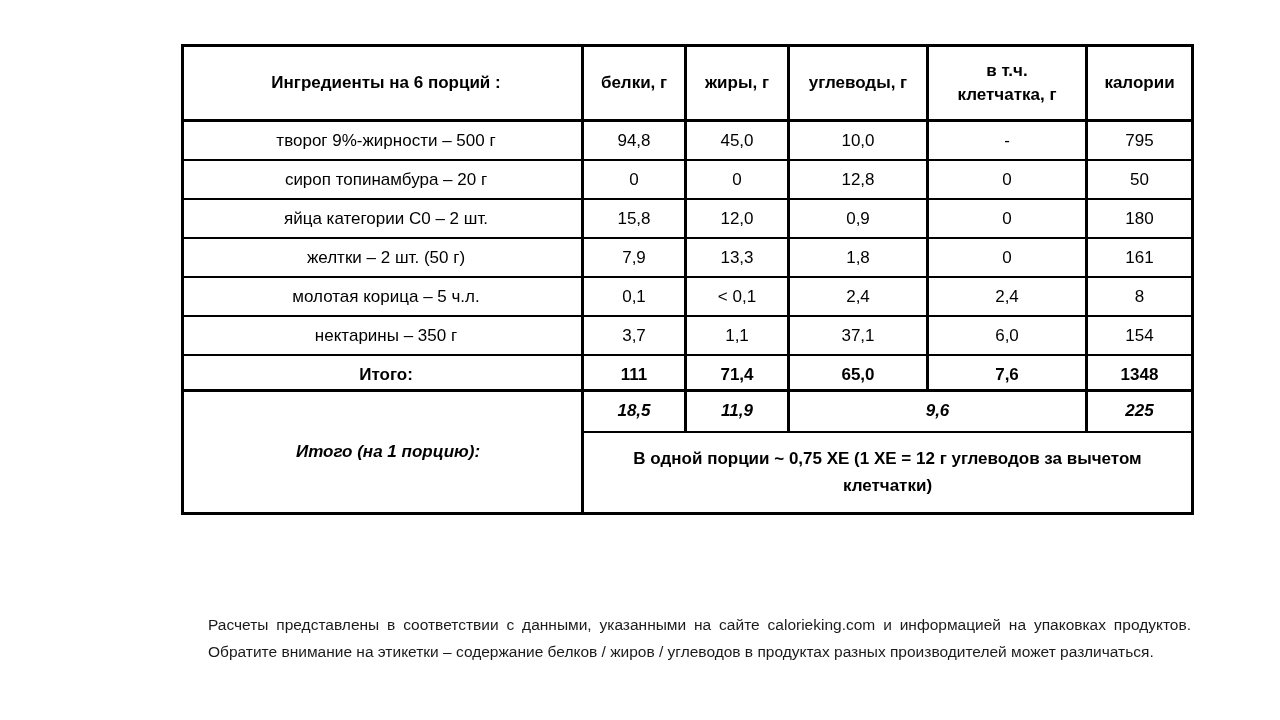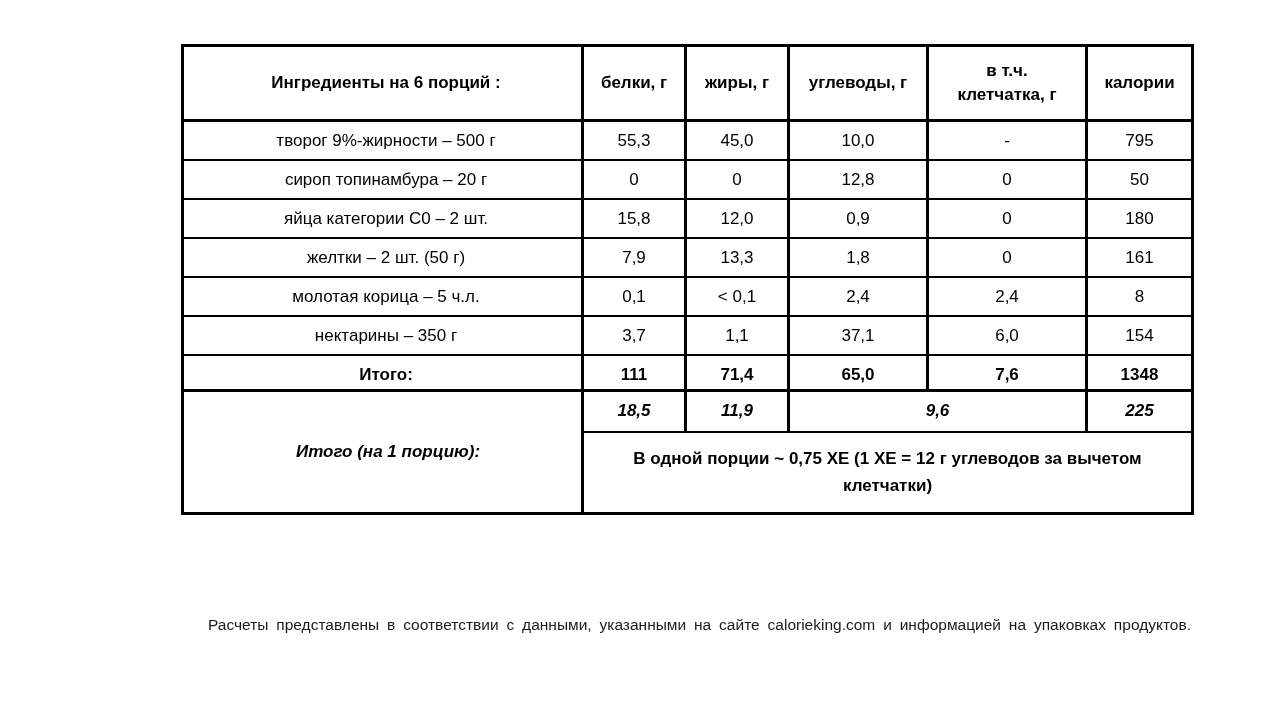--- a/index.html
+++ b/index.html
@@ -96,21 +96,21 @@
         <th>
           <div>в т.ч.</div>
           <div>клетчатка, г</div>
         </th>
         <th>калории</th>
       </tr>
     </thead>
     <tbody>
       <tr class="r-data">
         <td class="c-ing">творог 9%-жирности – 500 г</td>
-        <td>55,3</td>
+        <td>94,8</td>
         <td>45,0</td>
         <td>10,0</td>
         <td>-</td>
         <td>795</td>
       </tr>
       <tr class="r-data">
         <td class="c-ing">сироп топинамбура – 20 г</td>
         <td>0</td>
         <td>0</td>
         <td>12,8</td>
@@ -165,15 +165,16 @@
         <td>225</td>
       </tr>
       <tr class="r-note">
         <td class="cell-note" colspan="5">В одной порции ~ 0,75 ХЕ (1 ХЕ = 12 г углеводов за вычетом клетчатки)</td>
       </tr>
     </tbody>
   </table>
 
   <div class="footnote">
     <p class="f1">Расчеты представлены в соответствии с данными, указанными на сайте calorieking.com и информацией на упаковках продуктов.</p>
+    <p class="f2">Обратите внимание на этикетки – содержание белков / жиров / углеводов в продуктах разных производителей может различаться.</p>
   </div>
 
 </div>
 
 </body></html>

